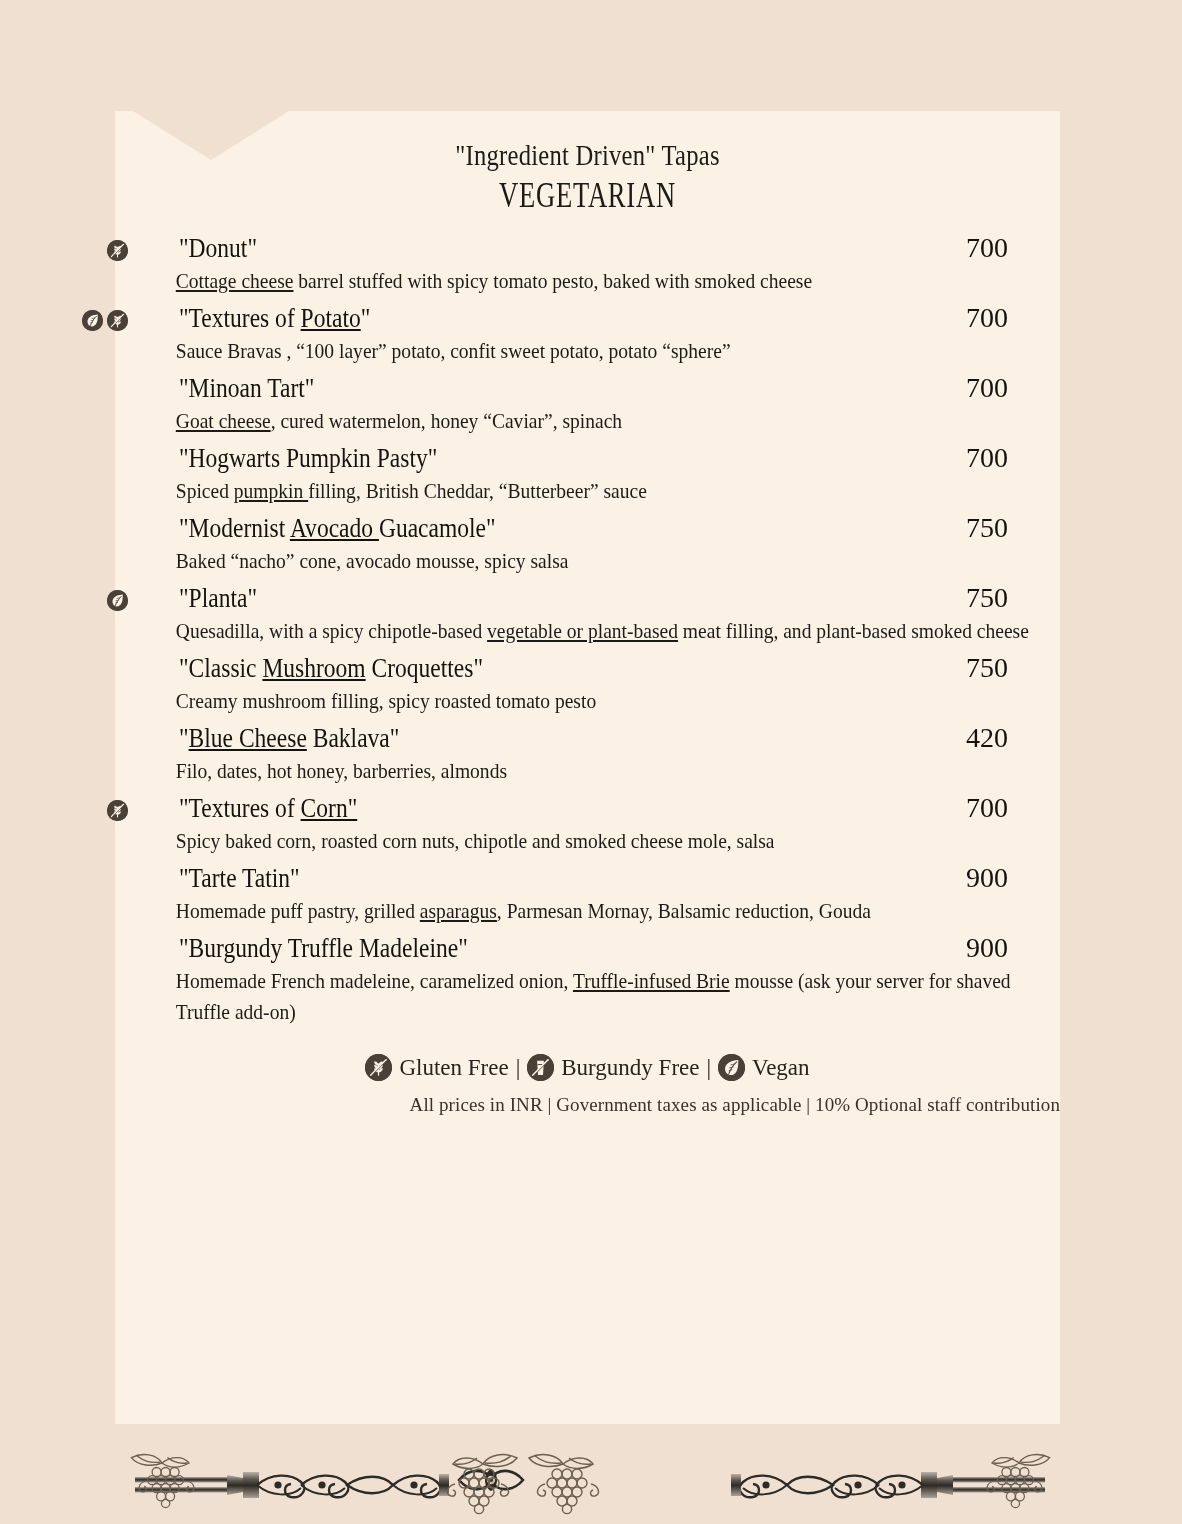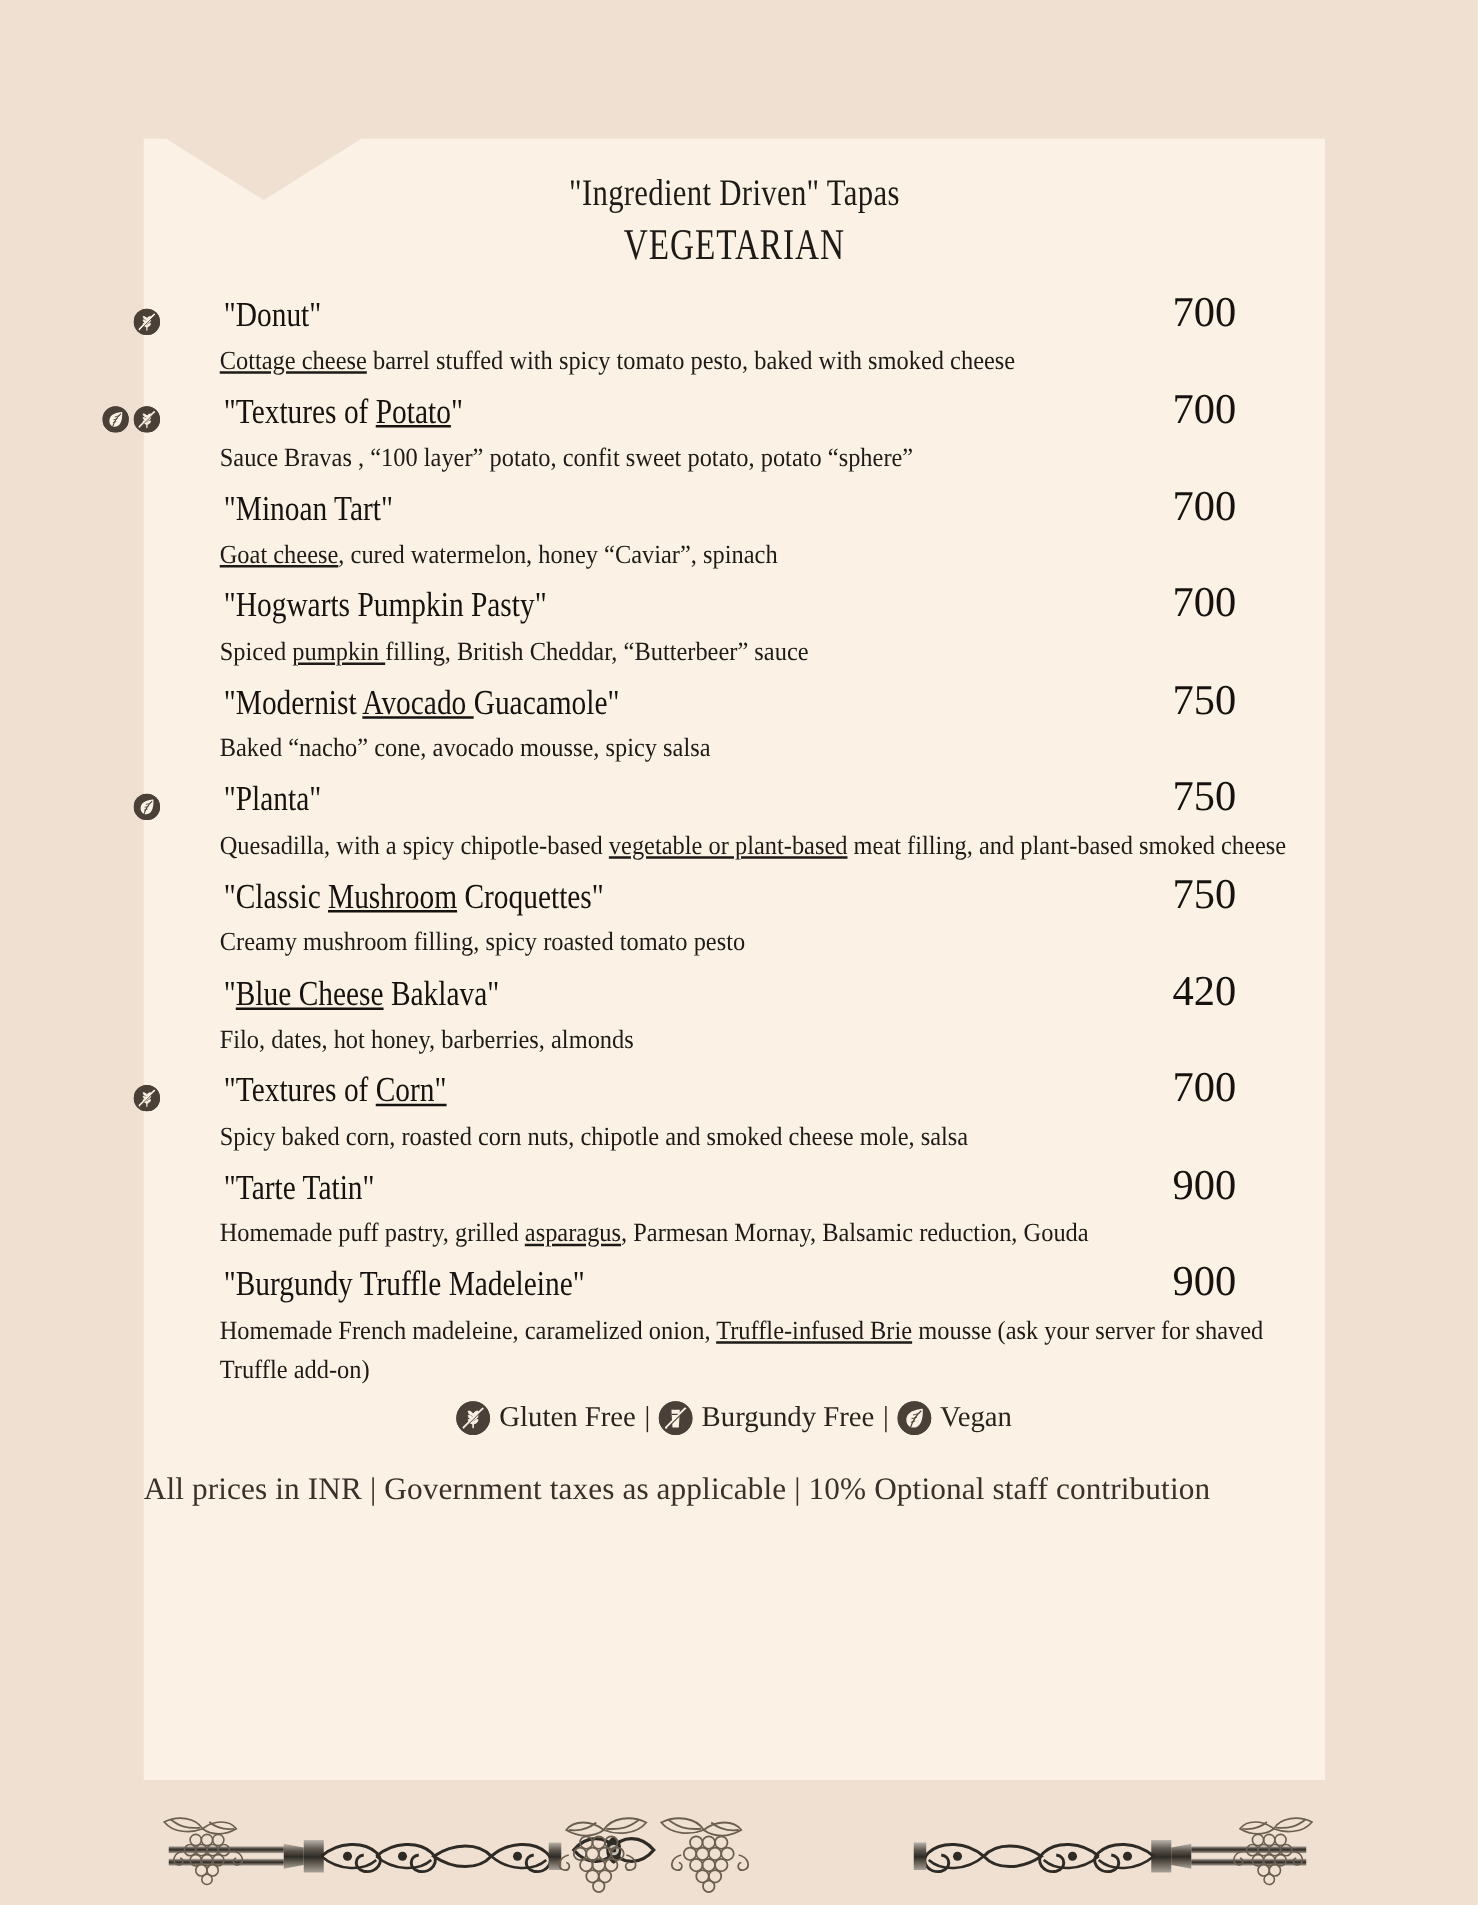--- a/index.html
+++ b/index.html
@@ -93,24 +93,25 @@
     line-height: 1.25;
     white-space: nowrap;
     display: inline-block;
     transform: scaleX(0.84);
     transform-origin: left center;
   }
   .dot-fill {
     flex: 1 1 auto;
   }
   .item-price {
-    font-size: 34px;
+    font-size: 28px;
     color: #15120F;
     line-height: 1.25;
     width: 70px;
+    text-align: right;
     flex: 0 0 auto;
   }
   .item-desc {
     font-size: 21px;
     color: #1D1A17;
     line-height: 1.48;
     padding-left: 46px;
     padding-right: 0px;
     margin-top: 1px;
     transform: scaleX(0.93);
@@ -126,21 +127,21 @@
     height: 21px;
     border-radius: 50%;
     background: #4A4038;
     position: relative;
     vertical-align: middle;
   }
   .badge svg { display: block; width: 21px; height: 21px; }
 
   
   #legend {
-    margin-top: 10px;
+    margin-top: 26px;
     text-align: center;
     font-size: 23px;
     color: #2A231D;
     display: flex;
     justify-content: center;
     align-items: center;
     gap: 7px;
   }
   .legend-entry {
     display: inline-flex;
@@ -151,23 +152,23 @@
     width: 27px;
     height: 27px;
     border-radius: 50%;
     background: #4A4038;
     display: inline-block;
   }
   .legend-badge svg { display: block; width: 27px; height: 27px; }
   .legend-sep { color: #2A231D; font-size: 23px; }
 
   #fine-print {
-    margin-top: 30px;
-    text-align: left;
-    font-size: 25px;
+    margin-top: 13px;
+    text-align: right;
+    font-size: 19px;
     color: #3B312A;
     letter-spacing: 0.1px;
   }
 
   
   #ornament {
     position: absolute;
     left: 125px;
     top: 1448px;
     width: 930px;

